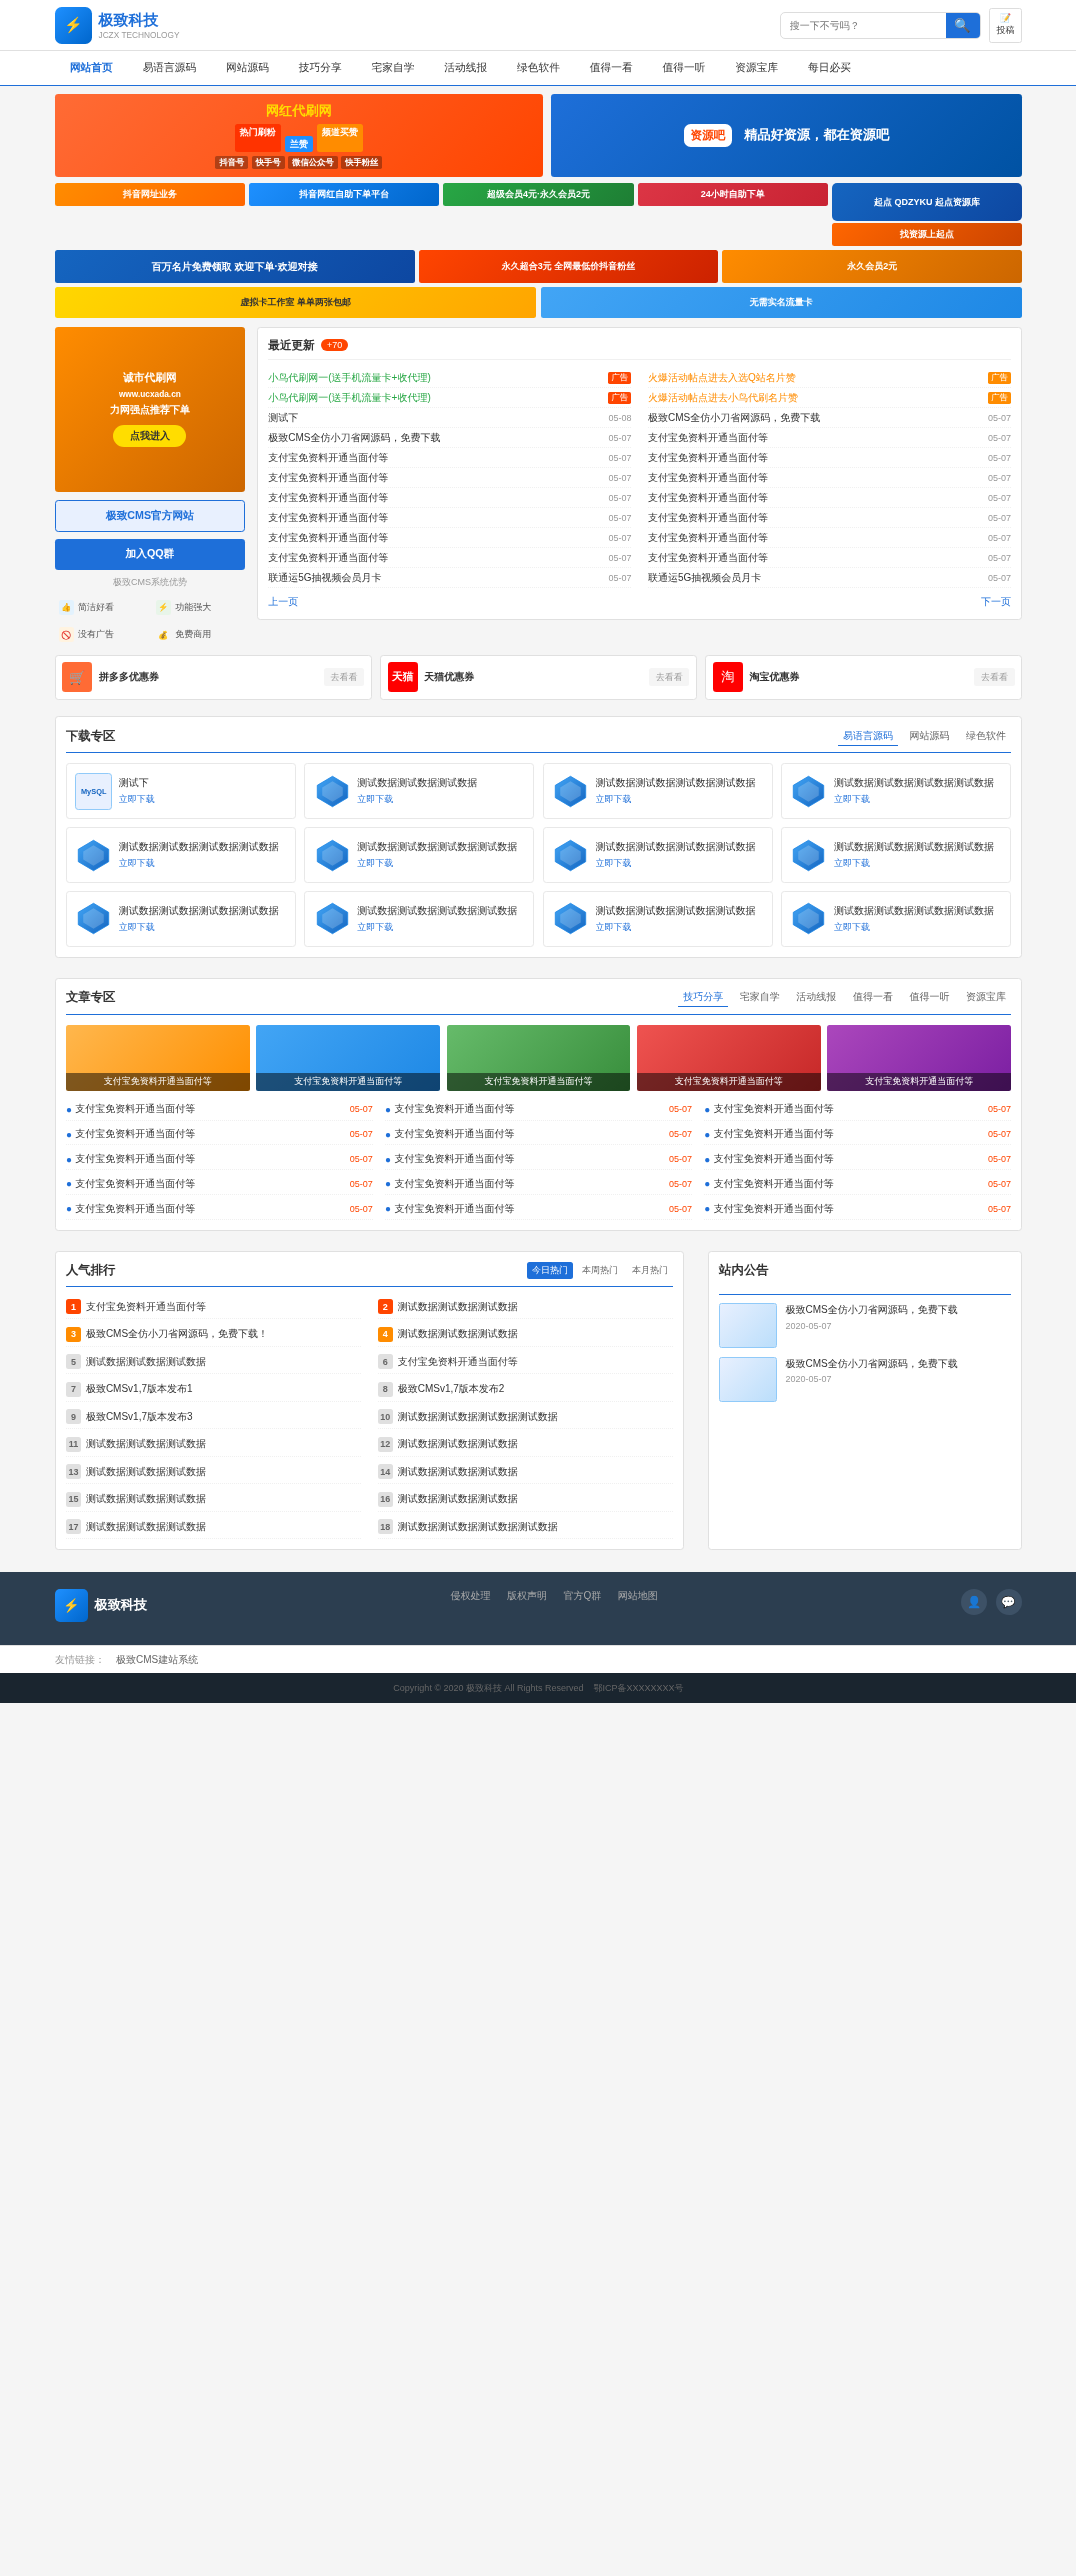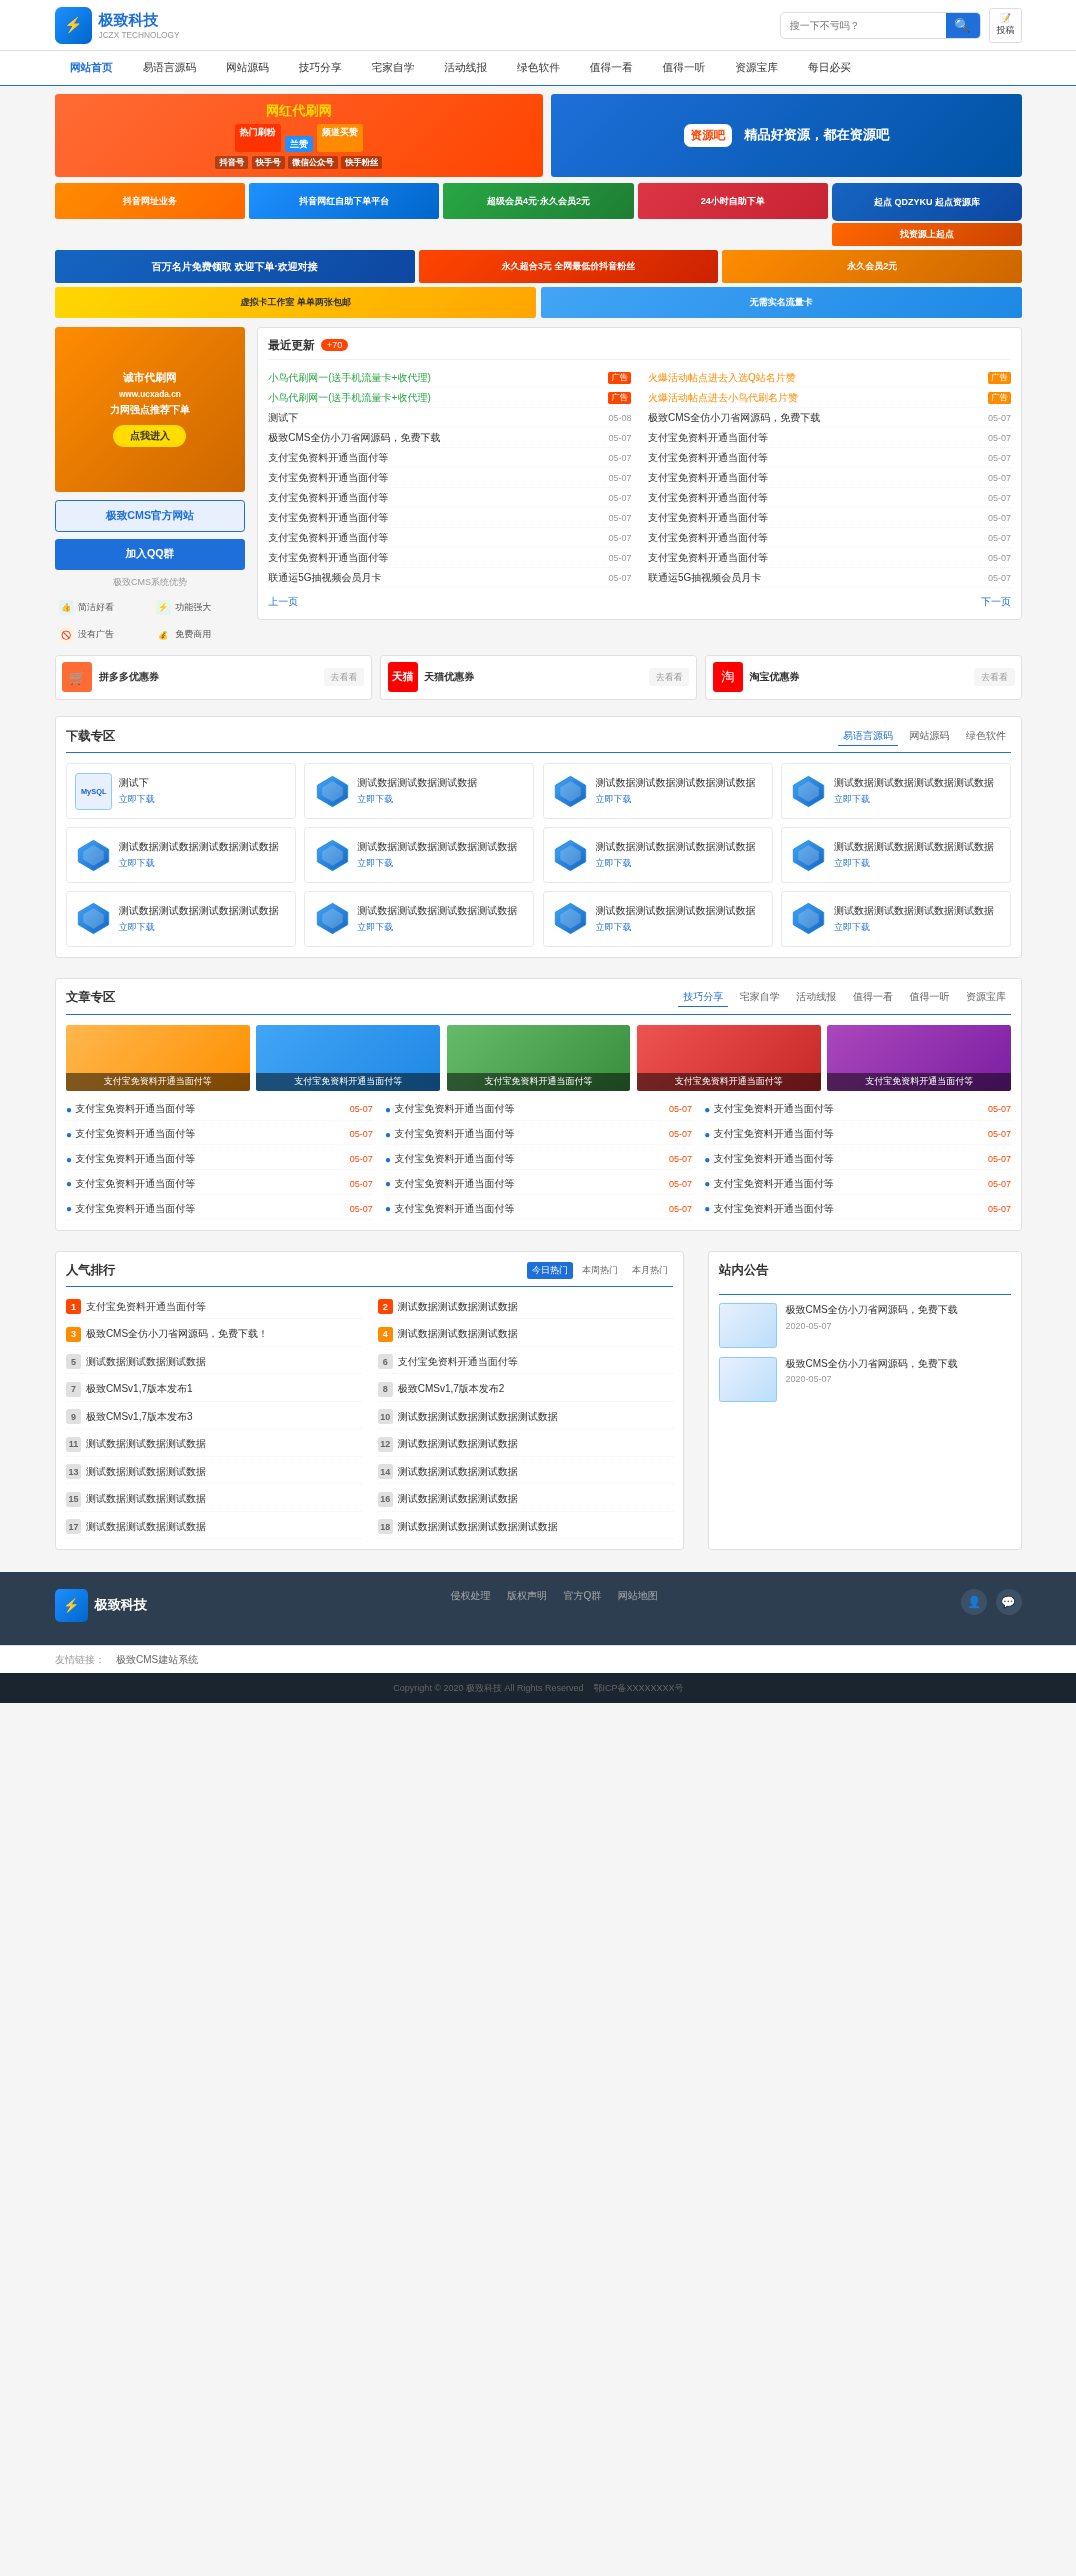--- a/index.html
+++ b/index.html
@@ -25,21 +25,21 @@
     .nav-item { padding: 10px 15px; font-size: 10.7px; cursor: pointer; color: #333; border-bottom: 1.7px solid transparent; margin-bottom: -1.7px; }
     .nav-item:hover, .nav-item.active { color: #1e6fd9; border-bottom-color: #1e6fd9; }
     .nav-item.active { font-weight: bold; }
     
     
     .banner-area { max-width: 992px; margin: 8.3px auto; padding: 0 12.4px; }
     .banner-top { display: flex; gap: 8.3px; margin-bottom: 6.6px; }
     .banner-left { flex: 0 0 488px; background: linear-gradient(135deg, #ff6b35, #ff4500); height: 83px; border-radius: 3.3px; display: flex; align-items: center; justify-content: center; color: #fff; font-size: 11.6px; font-weight: bold; overflow: hidden; position: relative; }
     .banner-right { flex: 1; background: linear-gradient(135deg, #1e6fd9, #0052a3); height: 83px; border-radius: 3.3px; display: flex; align-items: center; justify-content: center; color: #fff; overflow: hidden; }
     .banner-row2 { display: flex; gap: 4.1px; margin-bottom: 4.1px; }
-    .banner-small { flex: 1; height: 36px; border-radius: 2.5px; display: flex; align-items: center; justify-content: center; color: #fff; font-size: 9px; font-weight: bold; cursor: pointer; }
+    .banner-small { flex: 1; height: 23px; border-radius: 2.5px; display: flex; align-items: center; justify-content: center; color: #fff; font-size: 9px; font-weight: bold; cursor: pointer; }
     .b-orange { background: linear-gradient(135deg, #ff8c00, #ff6600); }
     .b-blue { background: linear-gradient(135deg, #1e90ff, #0066cc); }
     .b-green { background: linear-gradient(135deg, #28a745, #1e7e34); }
     .b-red { background: linear-gradient(135deg, #dc3545, #c82333); }
     .banner-row3 { display: flex; gap: 4.1px; margin-bottom: 4.1px; }
     .banner-long { height: 33px; border-radius: 2.5px; display: flex; align-items: center; justify-content: center; color: #fff; font-size: 10px; font-weight: bold; cursor: pointer; }
     .b-fullblue { background: linear-gradient(135deg, #1565c0, #0d47a1); flex: 1; }
     .banner-row4 { display: flex; gap: 4.1px; }
     .banner-promo { flex: 1; height: 31px; border-radius: 2.5px; display: flex; align-items: center; justify-content: center; font-size: 9px; font-weight: bold; cursor: pointer; }
     .bp-gold { background: linear-gradient(135deg, #ffd700, #ffa500); color: #333; }

